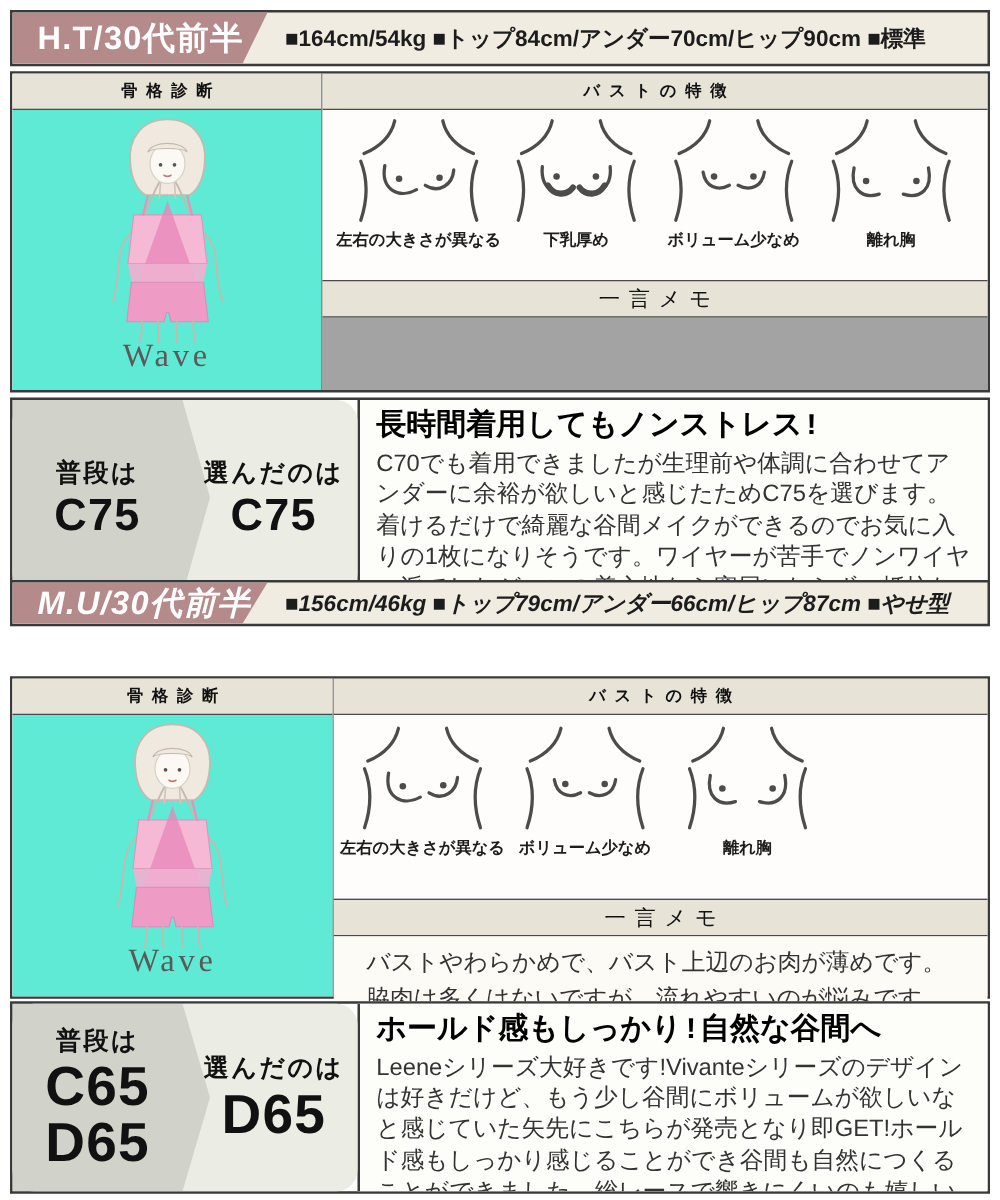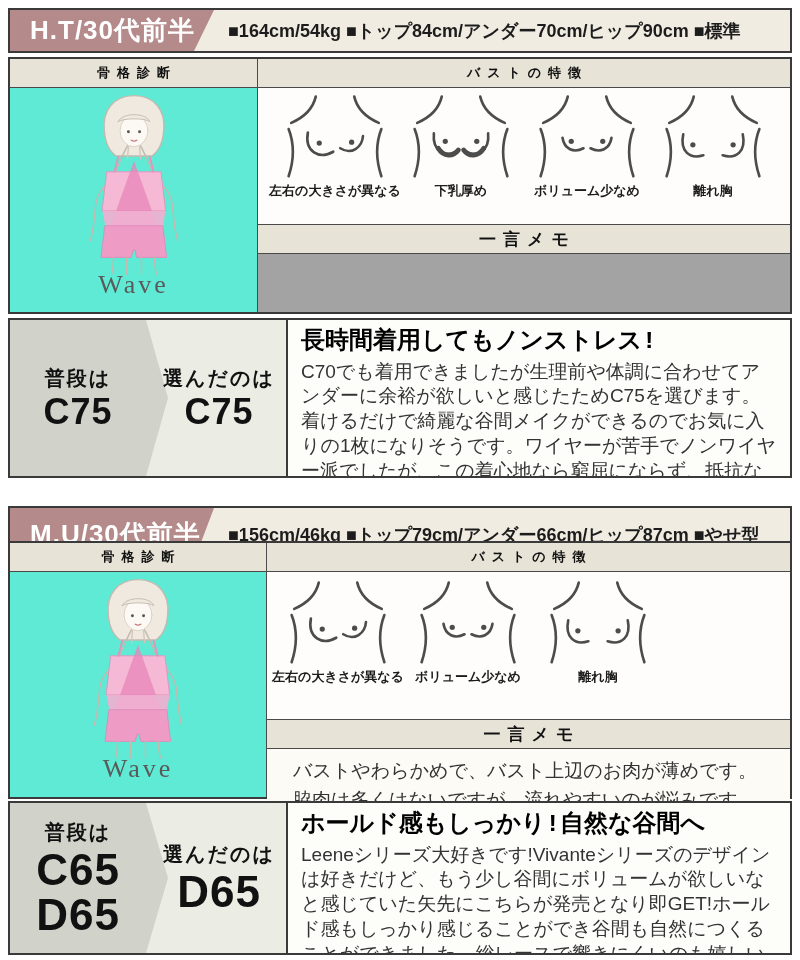--- a/index.html
+++ b/index.html
@@ -6,21 +6,21 @@
   body{
     width:800px;height:960px;position:relative;background:#ffffff;
     font-family:"Liberation Sans","DejaVu Sans",sans-serif;color:#1a1a1a;
     -webkit-font-smoothing:antialiased;
   }
   .box{position:absolute;left:8px;right:8px;border:2px solid #3a3a3a;box-sizing:border-box;background:#fdfcf8;}
 
   
   .head-bar{background:#f1ece2;overflow:hidden;}
   .hb1{top:8px;height:45px;}
-  .hb2{top:506px;height:57px;}
+  .hb2{top:464px;height:37px;font-style:italic;}
   .name-flag{
     position:absolute;left:0;top:0;bottom:0;width:204px;background:#b58a8a;
     clip-path:polygon(0 0,100% 0,calc(100% - 20px) 100%,0 100%);
     display:flex;align-items:center;padding-left:20px;box-sizing:border-box;
     color:#ffffff;font-size:26px;font-weight:bold;letter-spacing:1px;
   }
   .specs{
     position:absolute;left:218px;right:6px;top:0;bottom:0;
     display:flex;align-items:center;font-size:18px;font-weight:bold;color:#1c1c1c;letter-spacing:0;
     white-space:nowrap;
@@ -44,32 +44,32 @@
     letter-spacing:3px;margin-top:-4px;line-height:1;
   }
   .bust-area{display:flex;background:#fefdfb;}
   .ba1{height:130px;flex:0 0 130px;justify-content:space-between;padding:6px 14px 0;}
   .ba2{height:139px;flex:0 0 139px;justify-content:flex-start;gap:4px;padding:8px 0 0 8px;}
   .fig{display:flex;flex-direction:column;align-items:center;width:126px;}
   .fig-label{font-size:13px;font-weight:bold;color:#1c1c1c;white-space:nowrap;margin-top:0;}
   .memo-head{
     height:28px;flex:0 0 28px;background:#e8e3d7;border-top:1px solid #4a4a4a;border-bottom:1px solid #4a4a4a;
     display:flex;align-items:center;justify-content:center;
-    font-size:17px;font-weight:bold;letter-spacing:7px;text-indent:7px;color:#111;
+    font-size:17px;font-weight:normal;letter-spacing:7px;text-indent:7px;color:#111;
   }
   .memo-body{
     flex:1;padding:8px 26px 0;background:#fcfbf6;font-size:19px;color:#333;line-height:1.5;
     white-space:pre-line;
   }
 
   
   .bottom-box{display:flex;background:#fefefc;}
   .bb1{top:318px;height:160px;}
   .bb2{top:801px;height:154px;}
-  .size-zone{width:276px;flex:0 0 276px;position:relative;background:#ebece3;}
+  .size-zone{width:276px;flex:0 0 276px;position:relative;background:#ebece3;border-radius:17px;}
   .size-chevron{
     position:absolute;left:0;top:0;bottom:0;width:158px;background:#d1d2c9;
     clip-path:polygon(0 0,calc(100% - 22px) 0,100% 50%,calc(100% - 22px) 100%,0 100%);
   }
   .usual,.chosen{
     position:absolute;top:0;bottom:0;display:flex;flex-direction:column;
     align-items:center;justify-content:center;
   }
   .usual{left:0;width:136px;}
   .chosen{left:146px;width:126px;}

